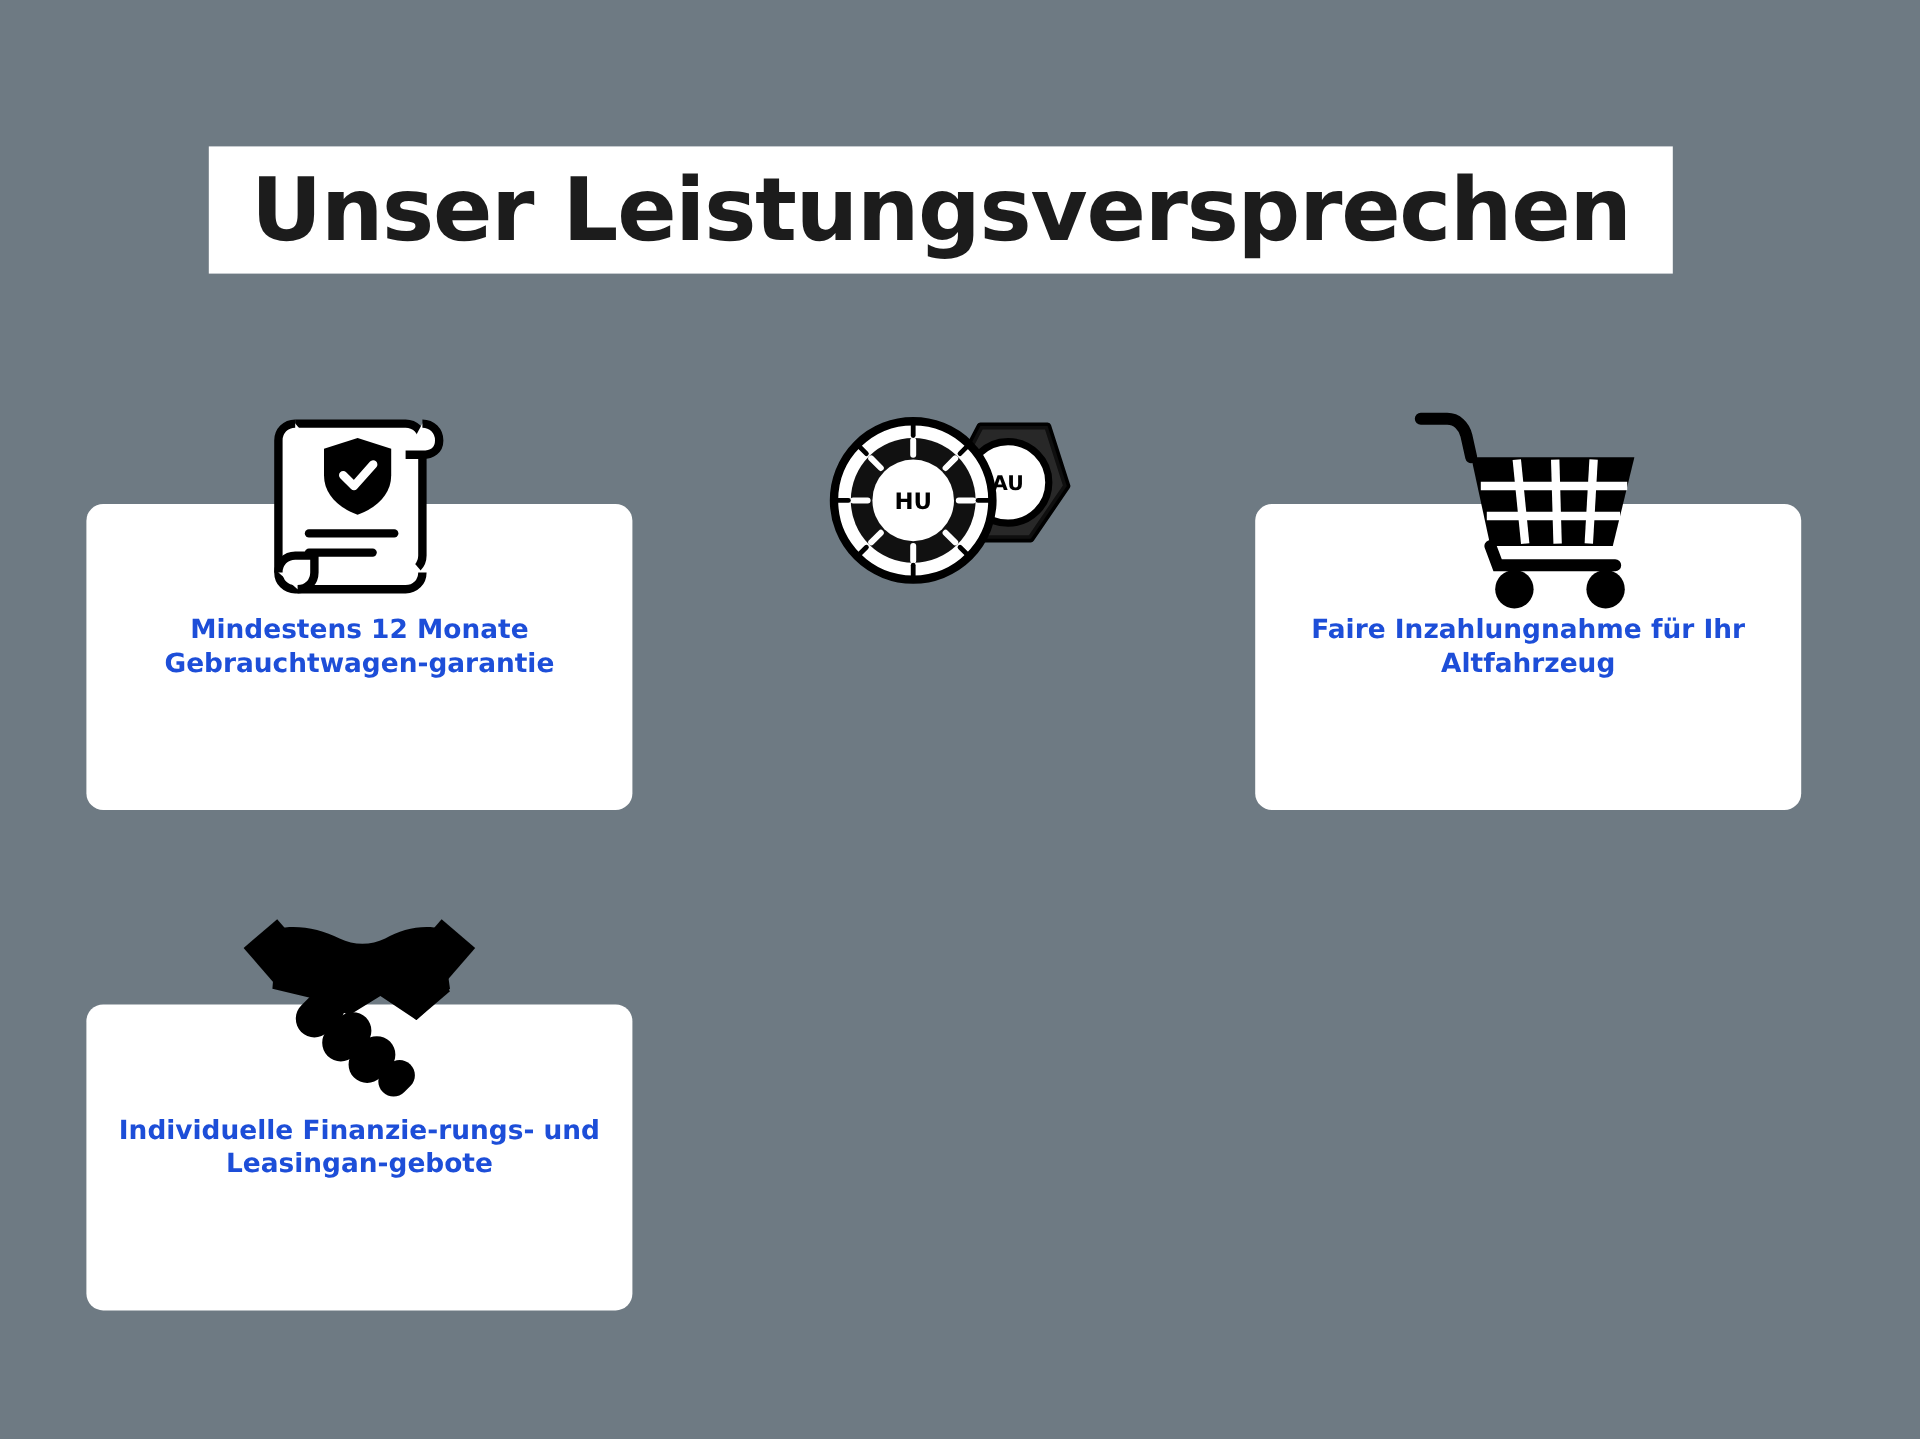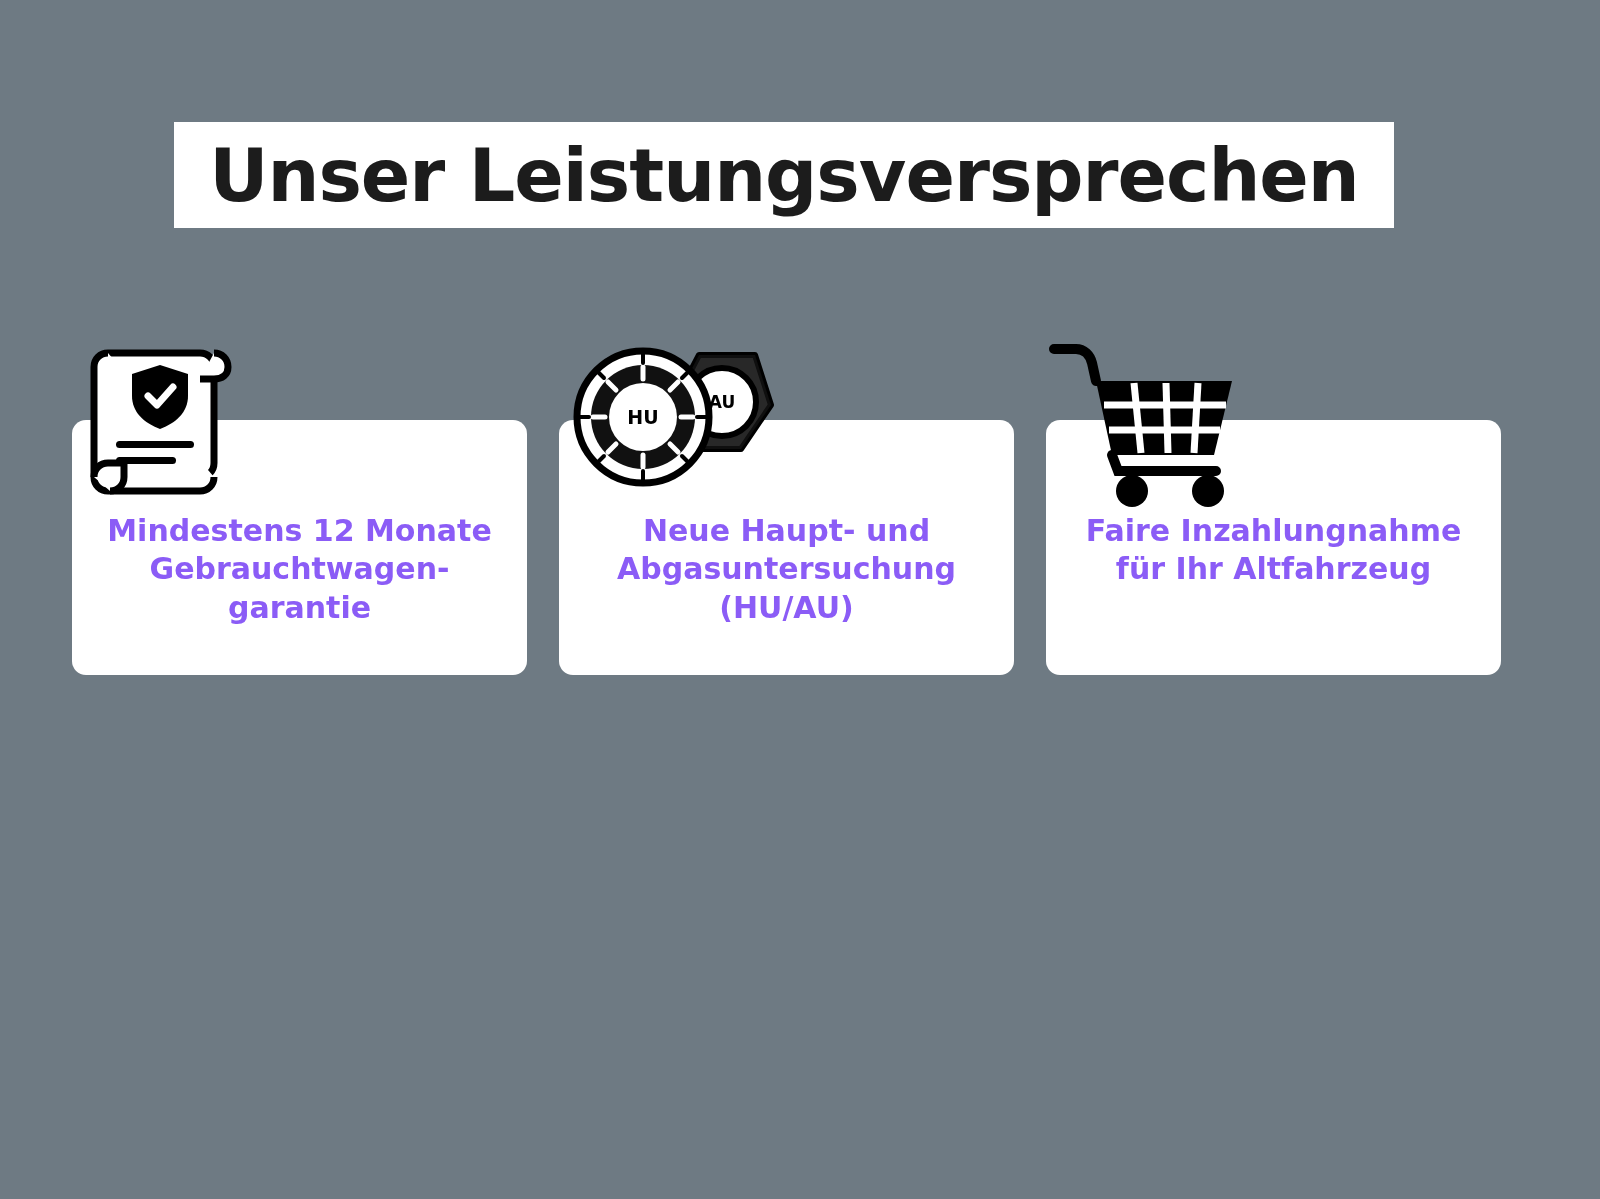--- a/index.html
+++ b/index.html
@@ -74,40 +74,40 @@
     display: flex;
     align-items: flex-start;
     justify-content: center;
   }
   .card-text {
     margin-top: 92px;
     width: 92%;
     text-align: center;
     font-family: "DejaVu Sans", sans-serif;
     font-weight: 700;
-    font-size: 30px;
+    font-size: 22px;
     line-height: 1.28;
-    color: #8b5cf6;
+    color: #1d4ed8;
     word-break: normal;
     hyphens: none;
   }
   .cell.row2 .card-text {
     margin-top: 92px;
   }
 
   
   .icon-holder {
     position: absolute;
     left: 0;
     right: 0;
     top: 0;
     height: 170px;
     display: flex;
     align-items: center;
-    justify-content: flex-start;
+    justify-content: center;
     z-index: 2;
     pointer-events: none;
   }
   .cell.row2 .icon-holder {
     top: -8px;
     height: 185px;
   }
   .icon-holder svg {
     display: block;
   }
@@ -169,23 +169,20 @@
             <line x1="84" y1="128" x2="84" y2="140"></line>
             <line x1="18" y1="74" x2="30" y2="74"></line>
             <line x1="138" y1="74" x2="150" y2="74"></line>
             <line x1="37" y1="27" x2="45" y2="35"></line>
             <line x1="123" y1="113" x2="131" y2="121"></line>
             <line x1="37" y1="121" x2="45" y2="113"></line>
             <line x1="123" y1="35" x2="131" y2="27"></line>
           </g>
         </svg>
       </div>
-      <div class="card">
-        <div class="card-text">Neue Haupt- und Abgasuntersuchung (HU/AU)</div>
-      </div>
     </div>
 
 
     <div class="cell row2">
       <div class="icon-holder">
         <svg width="195" height="175" viewBox="0 0 195 175" fill="none" xmlns="http://www.w3.org/2000/svg">
           <path d="M8 12 H30 C38 12 44 18 46 26 L50 44" stroke="#000" stroke-width="10" stroke-linecap="round" fill="none"></path>
           <path d="M50 44 H186 L168 118 H66 Z" fill="#000"></path>
           <g stroke="#fff" stroke-width="7">
             <line x1="58" y1="68" x2="180" y2="68"></line>
@@ -198,15 +195,32 @@
           <circle cx="86" cy="154" r="16" fill="#000"></circle>
           <circle cx="162" cy="154" r="16" fill="#000"></circle>
         </svg>
       </div>
       <div class="card">
         <div class="card-text">Faire Inzahlungnahme für Ihr Altfahrzeug</div>
       </div>
     </div>
 
 
+    <div class="cell row2">
+      <div class="icon-holder">
+        <svg width="225" height="175" viewBox="0 0 225 175" fill="none" xmlns="http://www.w3.org/2000/svg">
+          <path d="M16 36 L44 12 L70 42 L42 66 Z" fill="#000"></path>
+          <path d="M209 36 L181 12 L155 42 L183 66 Z" fill="#000"></path>
+          <path d="M44 20 C60 16 80 20 96 28 C108 34 122 34 134 28 C148 20 166 16 181 20 L188 70 L160 96 L130 76 L104 92 L74 78 L40 70 Z" fill="#000"></path>
+          <path d="M64 84 C58 90 58 100 64 106 C70 112 80 112 86 106 L96 96 C102 90 102 80 96 74 C90 68 80 68 74 74 Z" fill="#000"></path>
+          <path d="M86 104 C80 110 80 120 86 126 C92 132 102 132 108 126 L118 116 C124 110 124 100 118 94 C112 88 102 88 96 94 Z" fill="#000"></path>
+          <path d="M108 122 C102 128 102 138 108 144 C114 150 124 150 130 144 L138 136 C144 130 144 120 138 114 C132 108 122 108 116 114 Z" fill="#000"></path>
+          <path d="M132 138 C127 143 127 151 132 156 C137 161 145 161 150 156 L155 151 C160 146 160 138 155 133 C150 128 142 128 137 133 Z" fill="#000"></path>
+          <path d="M128 66 L160 96 L188 72 L168 46 Z" fill="#000"></path>
+        </svg>
+      </div>
+      <div class="card">
+        <div class="card-text">Individuelle Finanzie-rungs- und Leasingan-gebote</div>
+      </div>
+    </div>
 
   </div>
 </div>
 
 </body></html>

